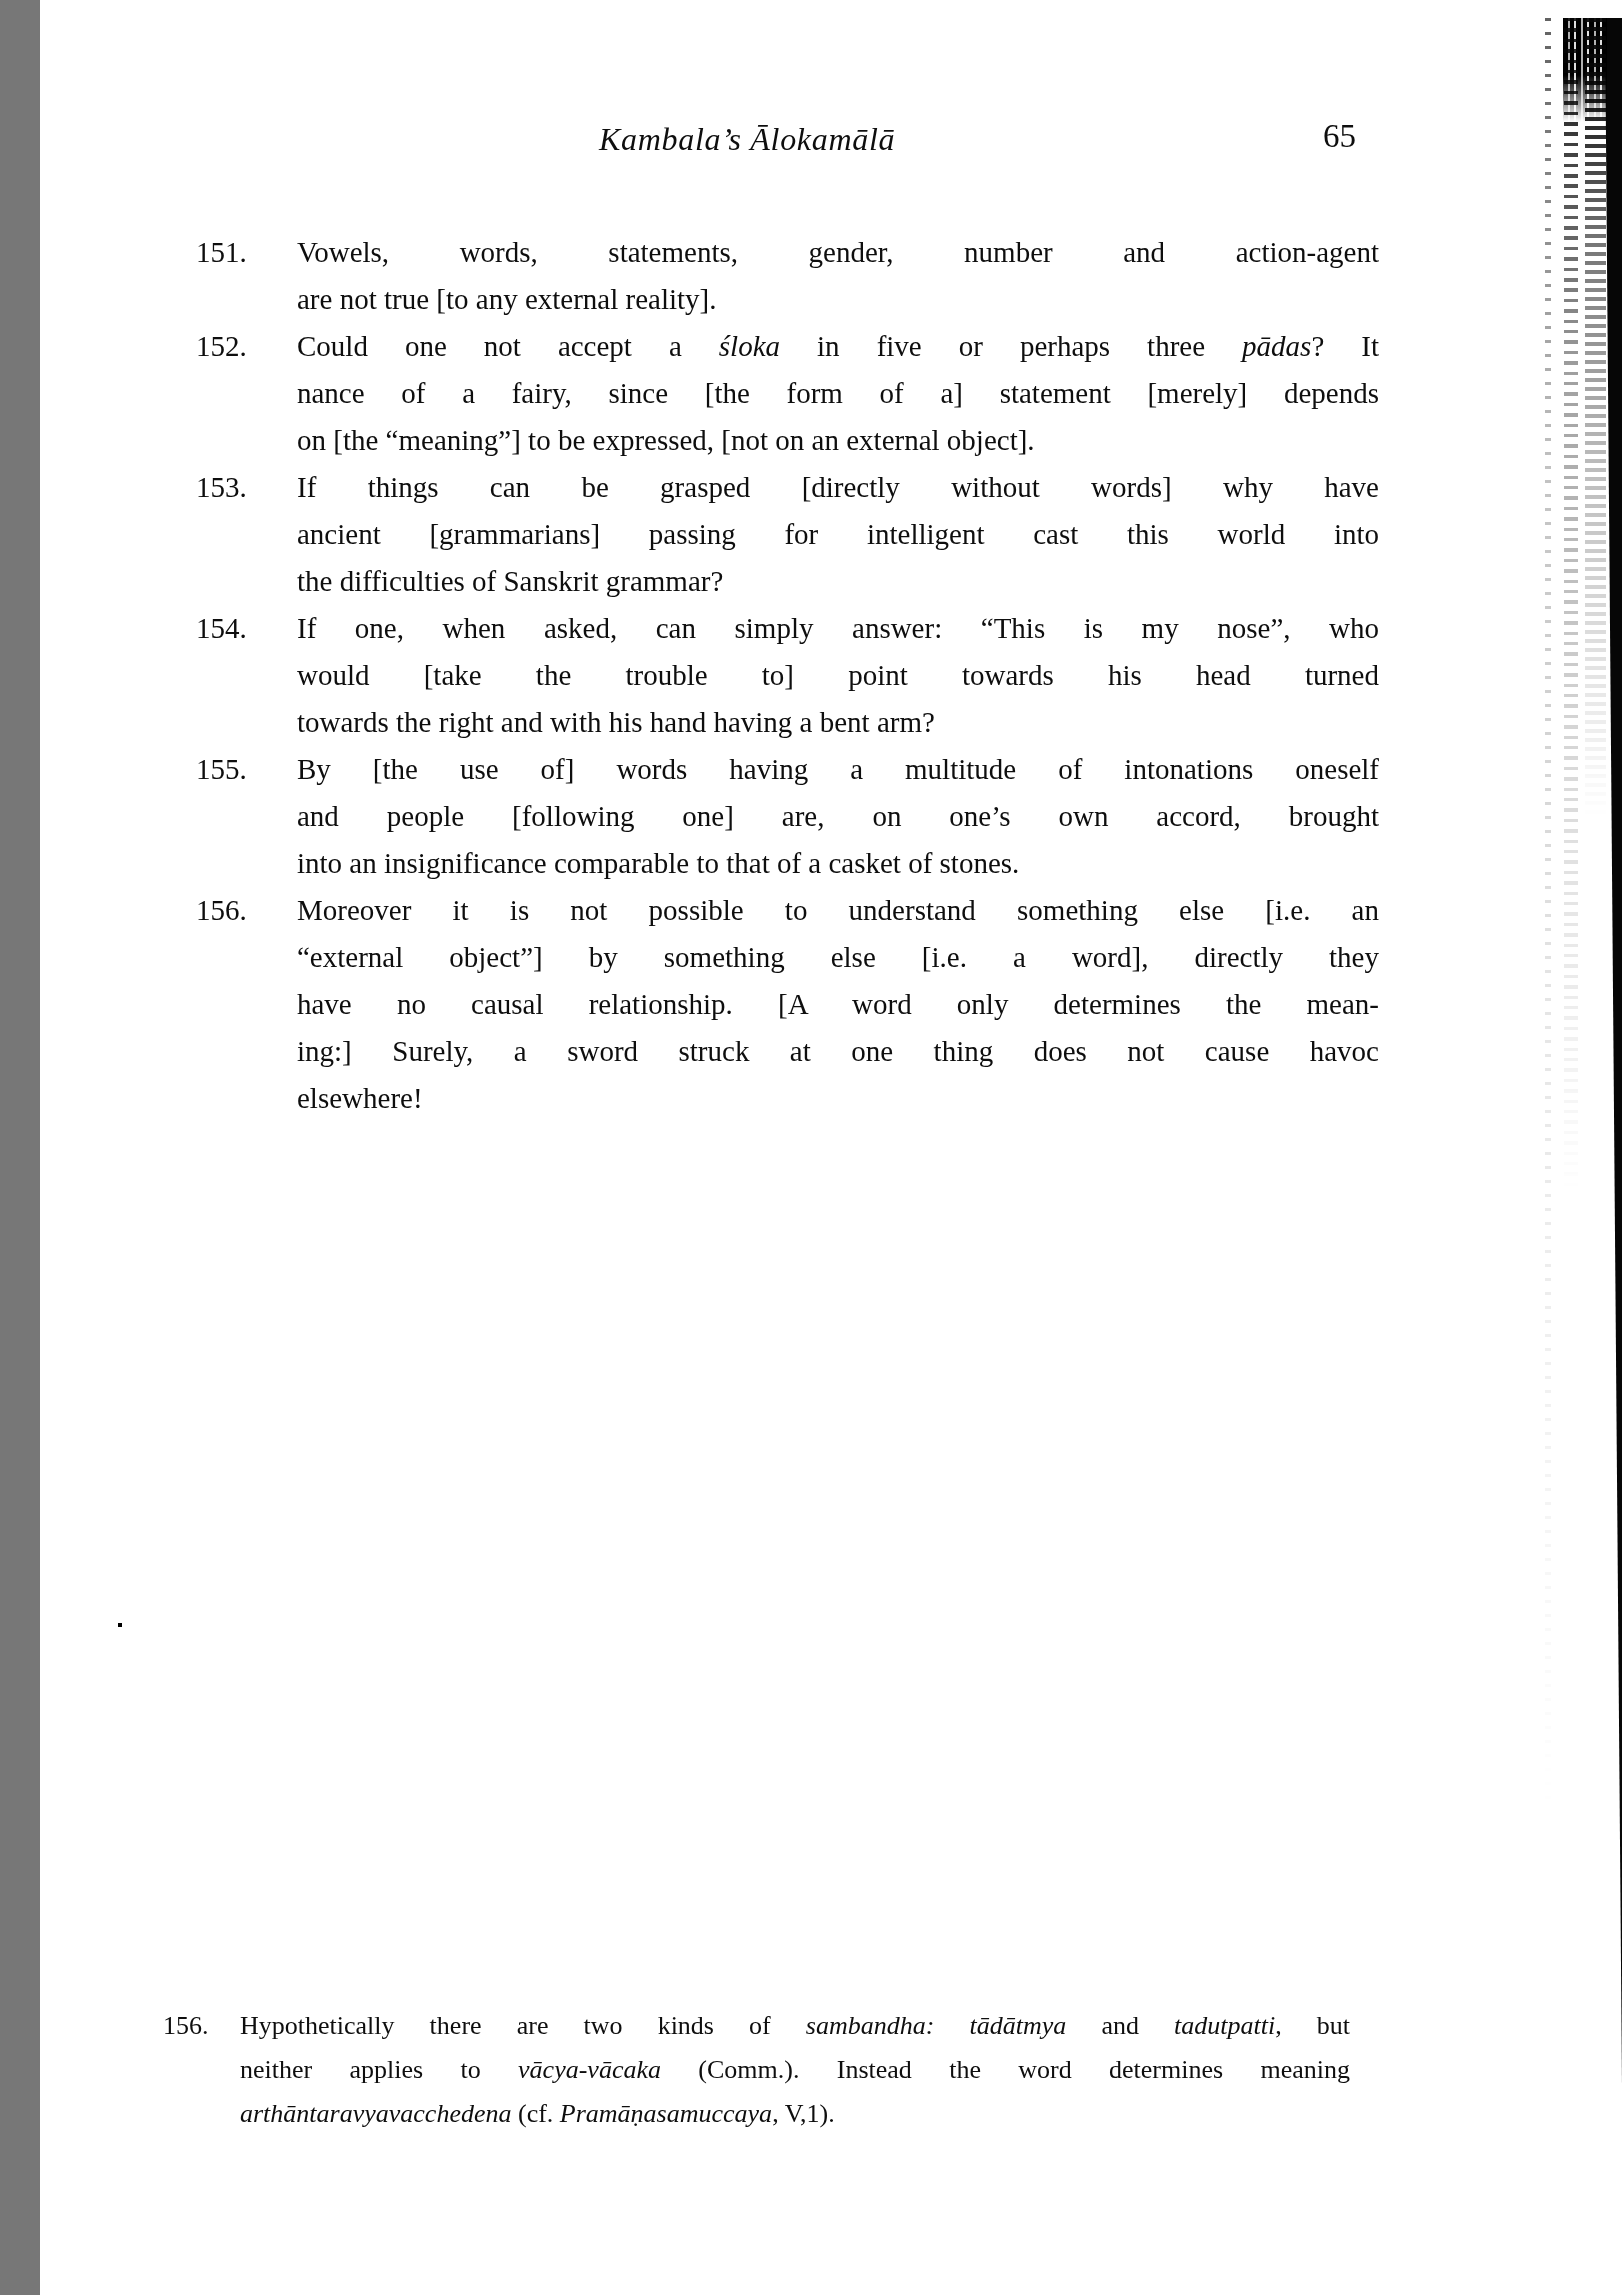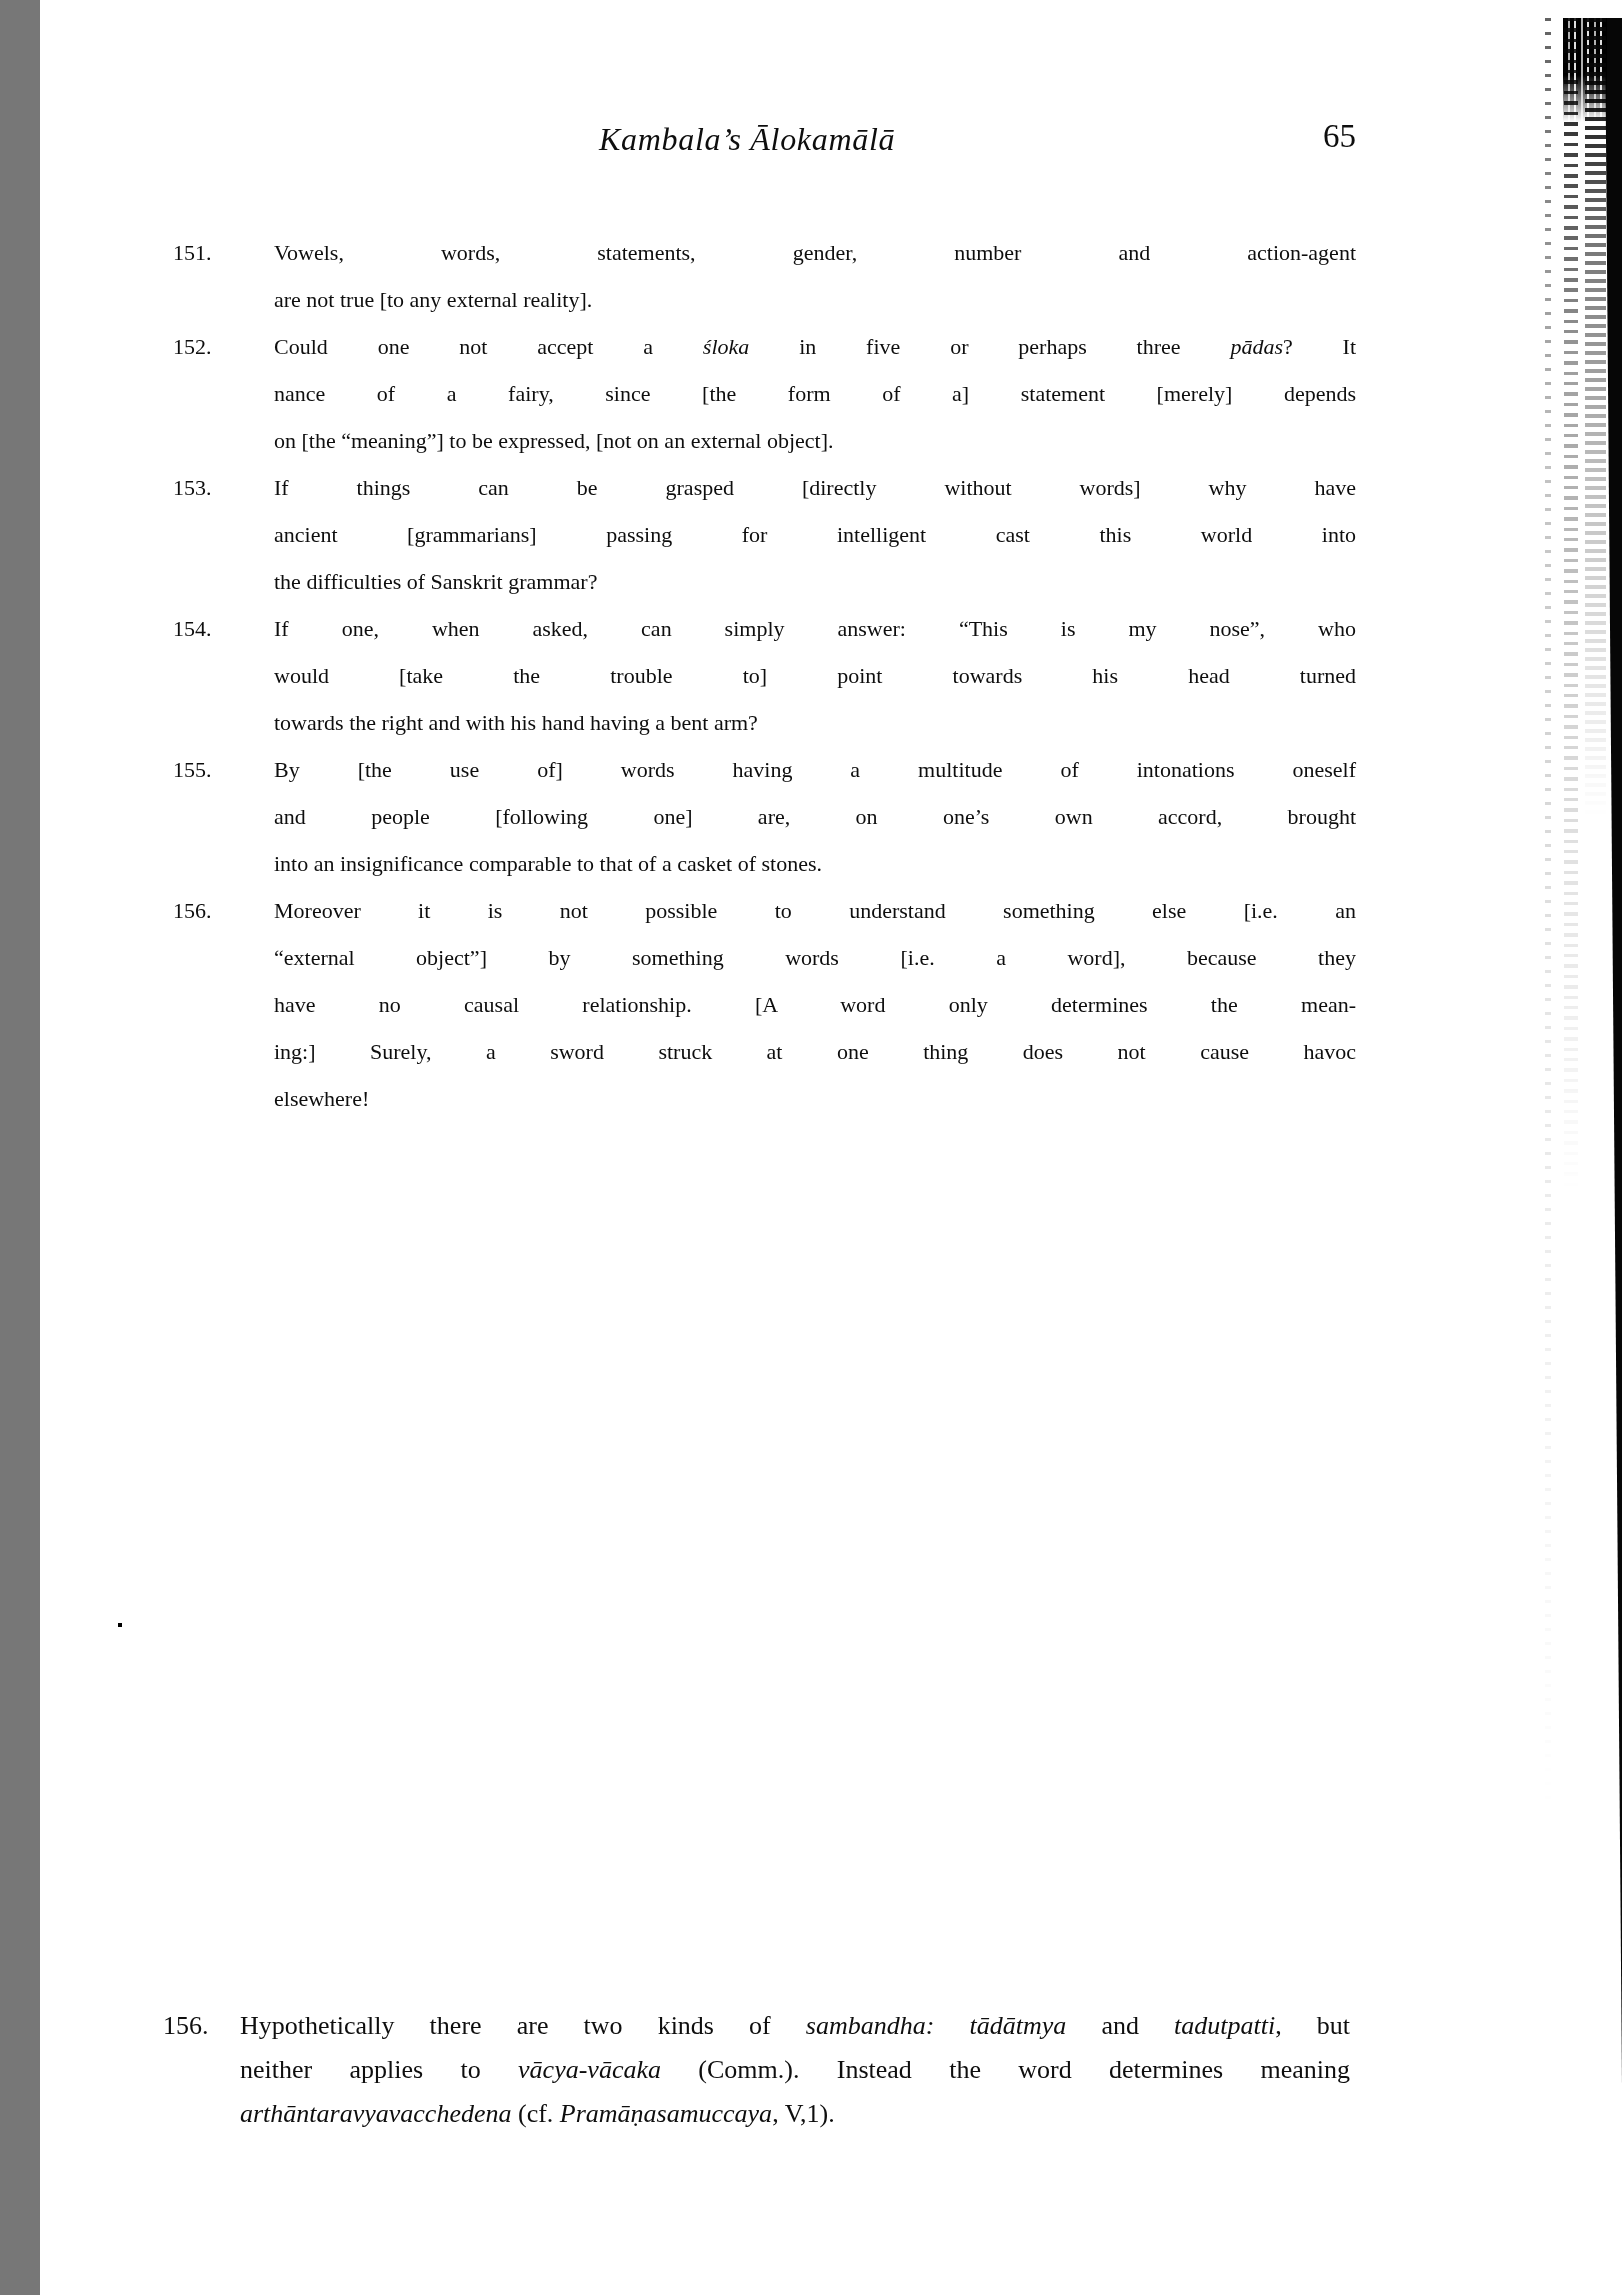--- a/index.html
+++ b/index.html
@@ -17,22 +17,22 @@
     position:absolute;left:559px;top:121px;
     font-size:32px;font-style:italic;letter-spacing:0.7px;
     white-space:nowrap;
   }
   .head-num{
     position:absolute;left:1283px;top:118px;
     font-size:33px;
   }
   
   .body-block{
-    position:absolute;left:133px;top:229px;width:1182px;
-    font-size:22px;line-height:47px;
+    position:absolute;left:156px;top:229px;width:1182px;
+    font-size:29px;line-height:47px;
   }
   .para{display:flex;}
   .num{flex:0 0 101px;width:101px;}
   .ptext{flex:0 0 1082px;width:1082px;}
   .line{text-align:justify;text-align-last:justify;}
   .line.last{text-align:right;text-align-last:left;}
   .it{font-style:italic;}
   
   .footnote{
     position:absolute;left:123px;top:2004px;width:1187px;
@@ -118,21 +118,21 @@
         <div class="ptext">
           <div class="line"><span>By [the use of] words having a multitude of intonations oneself</span></div>
           <div class="line"><span>and people [following one] are, on one’s own accord, brought</span></div>
           <div class="line last"><span>into an insignificance comparable to that of a casket of stones.</span></div>
         </div>
       </div>
       <div class="para">
         <div class="num">156.</div>
         <div class="ptext">
           <div class="line"><span>Moreover it is not possible to understand something else [i.e. an</span></div>
-          <div class="line"><span>“external object”] by something words [i.e. a word], because they</span></div>
+          <div class="line"><span>“external object”] by something else [i.e. a word], directly they</span></div>
           <div class="line"><span>have no causal relationship. [A word only determines the mean-</span></div>
           <div class="line"><span>ing:] Surely, a sword struck at one thing does not cause havoc</span></div>
           <div class="line last"><span>elsewhere!</span></div>
         </div>
       </div>
     </div>
 
   <div class="footnote">
     <div class="fn-num">156.</div>
     <div class="fn-lines" id="fn-lines">

